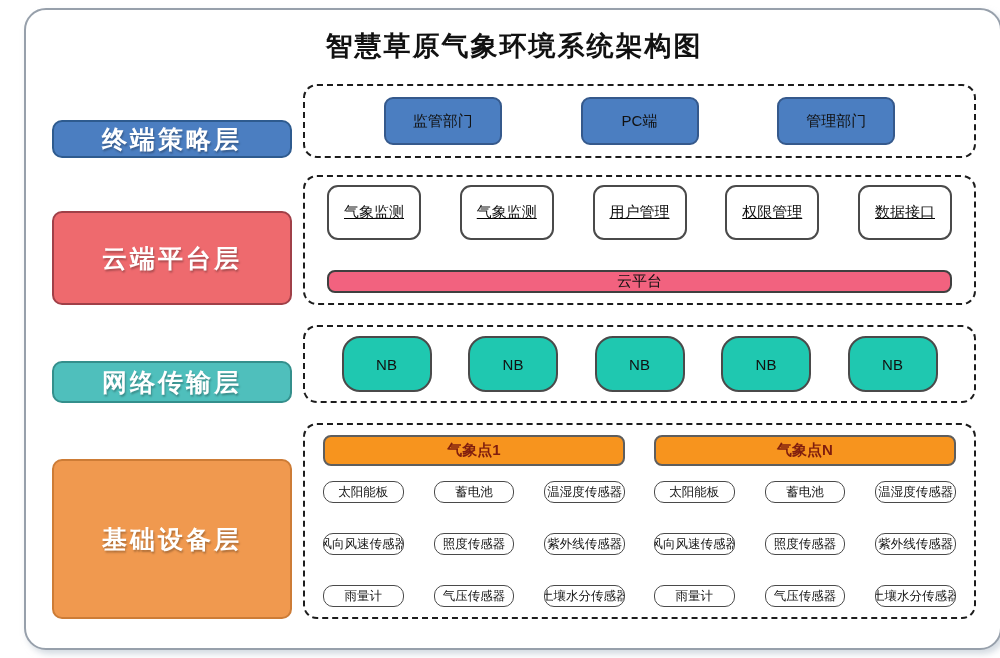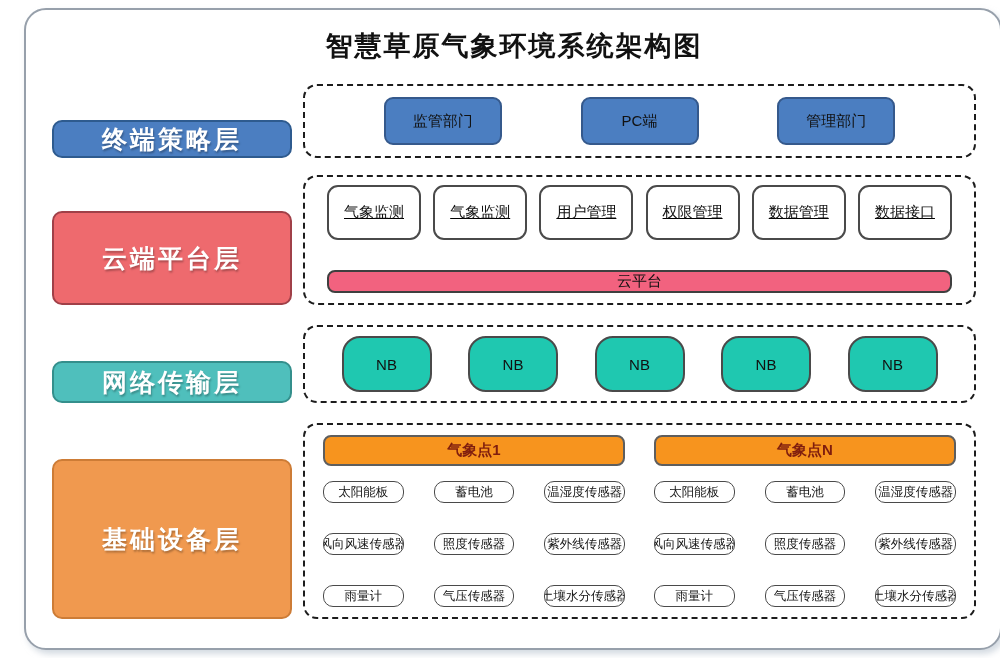--- a/index.html
+++ b/index.html
@@ -153,21 +153,20 @@
   </div>
 
   <div class="row row2">
     <div class="layer-label l2">云端平台层</div>
     <div class="dashed column">
       <div class="whiterow">
         <div class="node white-node">气象监测</div>
         <div class="node white-node">气象监测</div>
         <div class="node white-node">用户管理</div>
         <div class="node white-node">权限管理</div>
-        <div class="node white-node">数据管理</div>
         <div class="node white-node">数据接口</div>
       </div>
       <div class="pink-bar">云平台</div>
     </div>
   </div>
 
   <div class="row row3">
     <div class="layer-label l3">网络传输层</div>
     <div class="dashed">
       <div class="node teal-node">NB</div>

